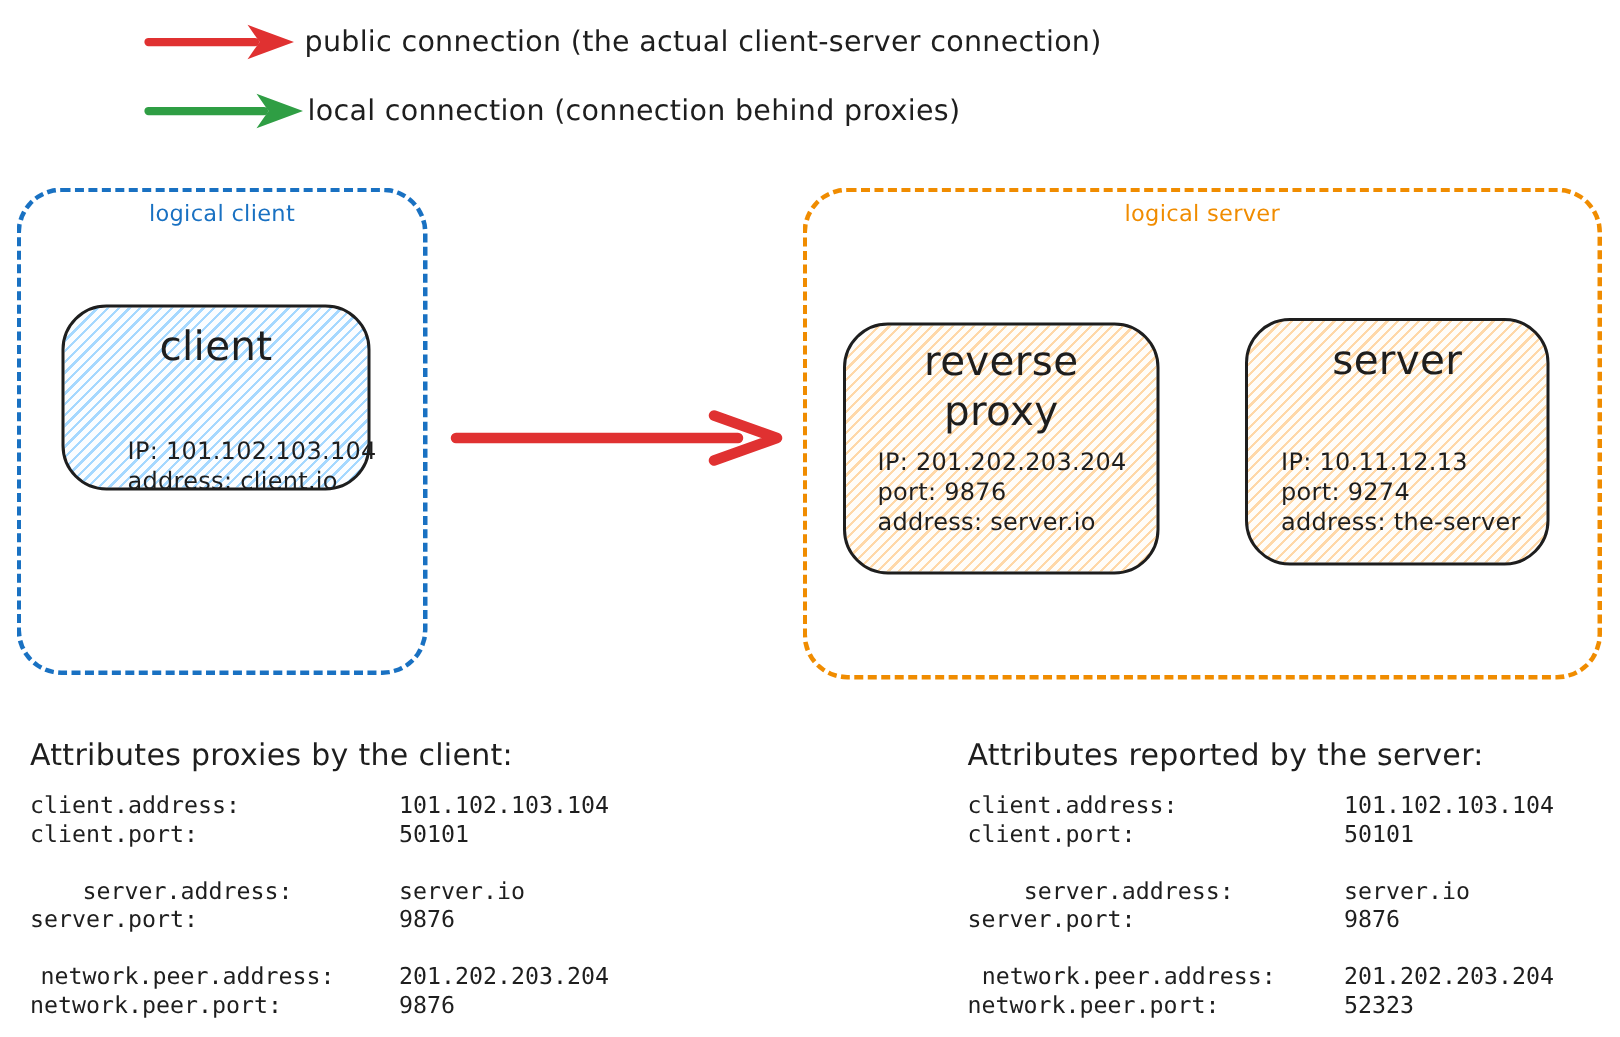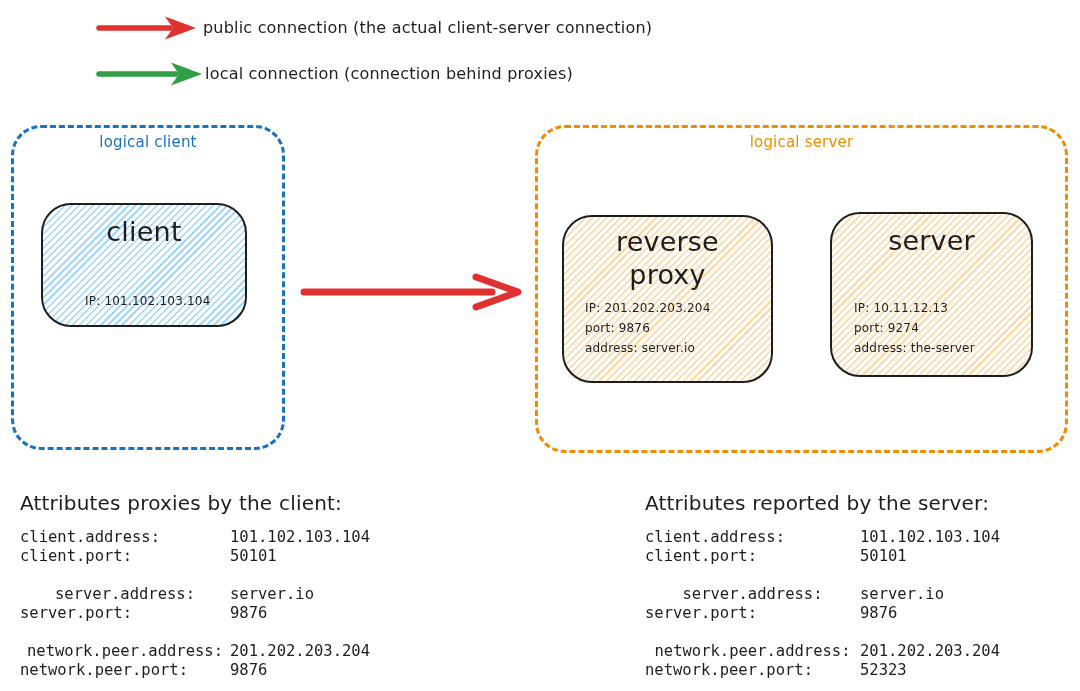--- a/index.html
+++ b/index.html
@@ -6,21 +6,21 @@
   .canvas {
     position:relative; width:1080px; height:691px; background:#ffffff;
     font-family:"DejaVu Sans", sans-serif; color:#1e1e1e; overflow:hidden;
   }
   .abs { position:absolute; }
 
   
   .hand { font-family:"DejaVu Sans", sans-serif; color:#1e1e1e; letter-spacing:0.2px; }
 
   
-  .legend-label { font-size:16px; line-height:24px; white-space:nowrap; }
+  .legend-label { font-size:19px; line-height:24px; white-space:nowrap; }
 
   
   .group-box { border:3px dashed; border-radius:30px; background:transparent; }
   .group-box.blue   { border-color:#1971c2; }
   .group-box.orange { border-color:#f08c00; }
   .group-label { font-size:15px; text-align:center; white-space:nowrap; }
   .group-label.blue   { color:#1971c2; }
   .group-label.orange { color:#f08c00; }
 
   
@@ -31,26 +31,26 @@
   .node.hatch-blue {
     background-image:repeating-linear-gradient(135deg, #a5d8ff 0px, #a5d8ff 1.6px, rgba(255,255,255,0) 1.6px, rgba(255,255,255,0) 5px);
     background-color:#fbfdff;
   }
   .node.hatch-orange {
     background-image:repeating-linear-gradient(135deg, #ffd8a8 0px, #ffd8a8 1.5px, rgba(255,255,255,0) 1.5px, rgba(255,255,255,0) 5px);
     background-color:#fffdf9;
   }
   .node-title { font-size:27px; line-height:33px; text-align:center; margin-top:10px; }
   .node-title.wrap { width:150px; margin-left:auto; margin-right:auto; margin-top:8px; }
-  .node-details { position:absolute; font-size:12px; line-height:20px; white-space:nowrap; }
+  .node-details { position:absolute; font-size:16px; line-height:20px; white-space:nowrap; }
 
   
   .attrs-heading { font-size:20px; line-height:26px; white-space:nowrap; }
   .attrs-rows { margin-top:12px; font-family:"DejaVu Sans Mono", monospace; font-size:15.5px; line-height:19px; color:#1e1e1e; }
-  .attr-row { display:flex; white-space:nowrap; }
+  .attr-row { display:flex; white-space:nowrap;gap:36px; }
   .attr-row.gap { margin-top:19px;text-align:center; }
   .attr-label { width:210px; flex:0 0 auto; }
   .attrs-block.right .attr-label { width:215px; }
   .attr-value { flex:0 0 auto; }
 
   svg { display:block; }
 </style>
 </head>
 <body>
 
@@ -68,20 +68,21 @@
   </svg>
   <div class="abs hand legend-label" style="left:205px; top:62px;">local connection (connection behind proxies)</div>
 
   <div class="abs group-box blue" style="left:11px; top:125px; width:274px; height:325px; box-sizing:border-box;"></div>
   <div class="abs hand group-label blue" style="left:11px; top:133px; width:274px;">logical client</div>
 
   <div class="abs node hatch-blue" style="left:41px; top:203px; width:206px; height:124px;">
     <div class="hand node-title">client</div>
     <div class="node-details hand" style="left:42px; top:86px;">
       <div>IP: 101.102.103.104</div>
+      <div>address: client.io</div>
     </div>
   </div>
 
   <svg class="abs" style="left:296px; top:272px;" width="230" height="40" viewBox="0 0 230 40">
     <line x1="8" y1="20" x2="196" y2="20" stroke="#e03131" stroke-width="7" stroke-linecap="round"></line>
     <polyline points="180,5 222,20 180,35" fill="none" stroke="#e03131" stroke-width="7" stroke-linecap="round" stroke-linejoin="round"></polyline>
   </svg>
 
   <div class="abs group-box orange" style="left:535px; top:125px; width:533px; height:328px; box-sizing:border-box;"></div>
   <div class="abs hand group-label orange" style="left:535px; top:133px; width:533px;">logical server</div>

